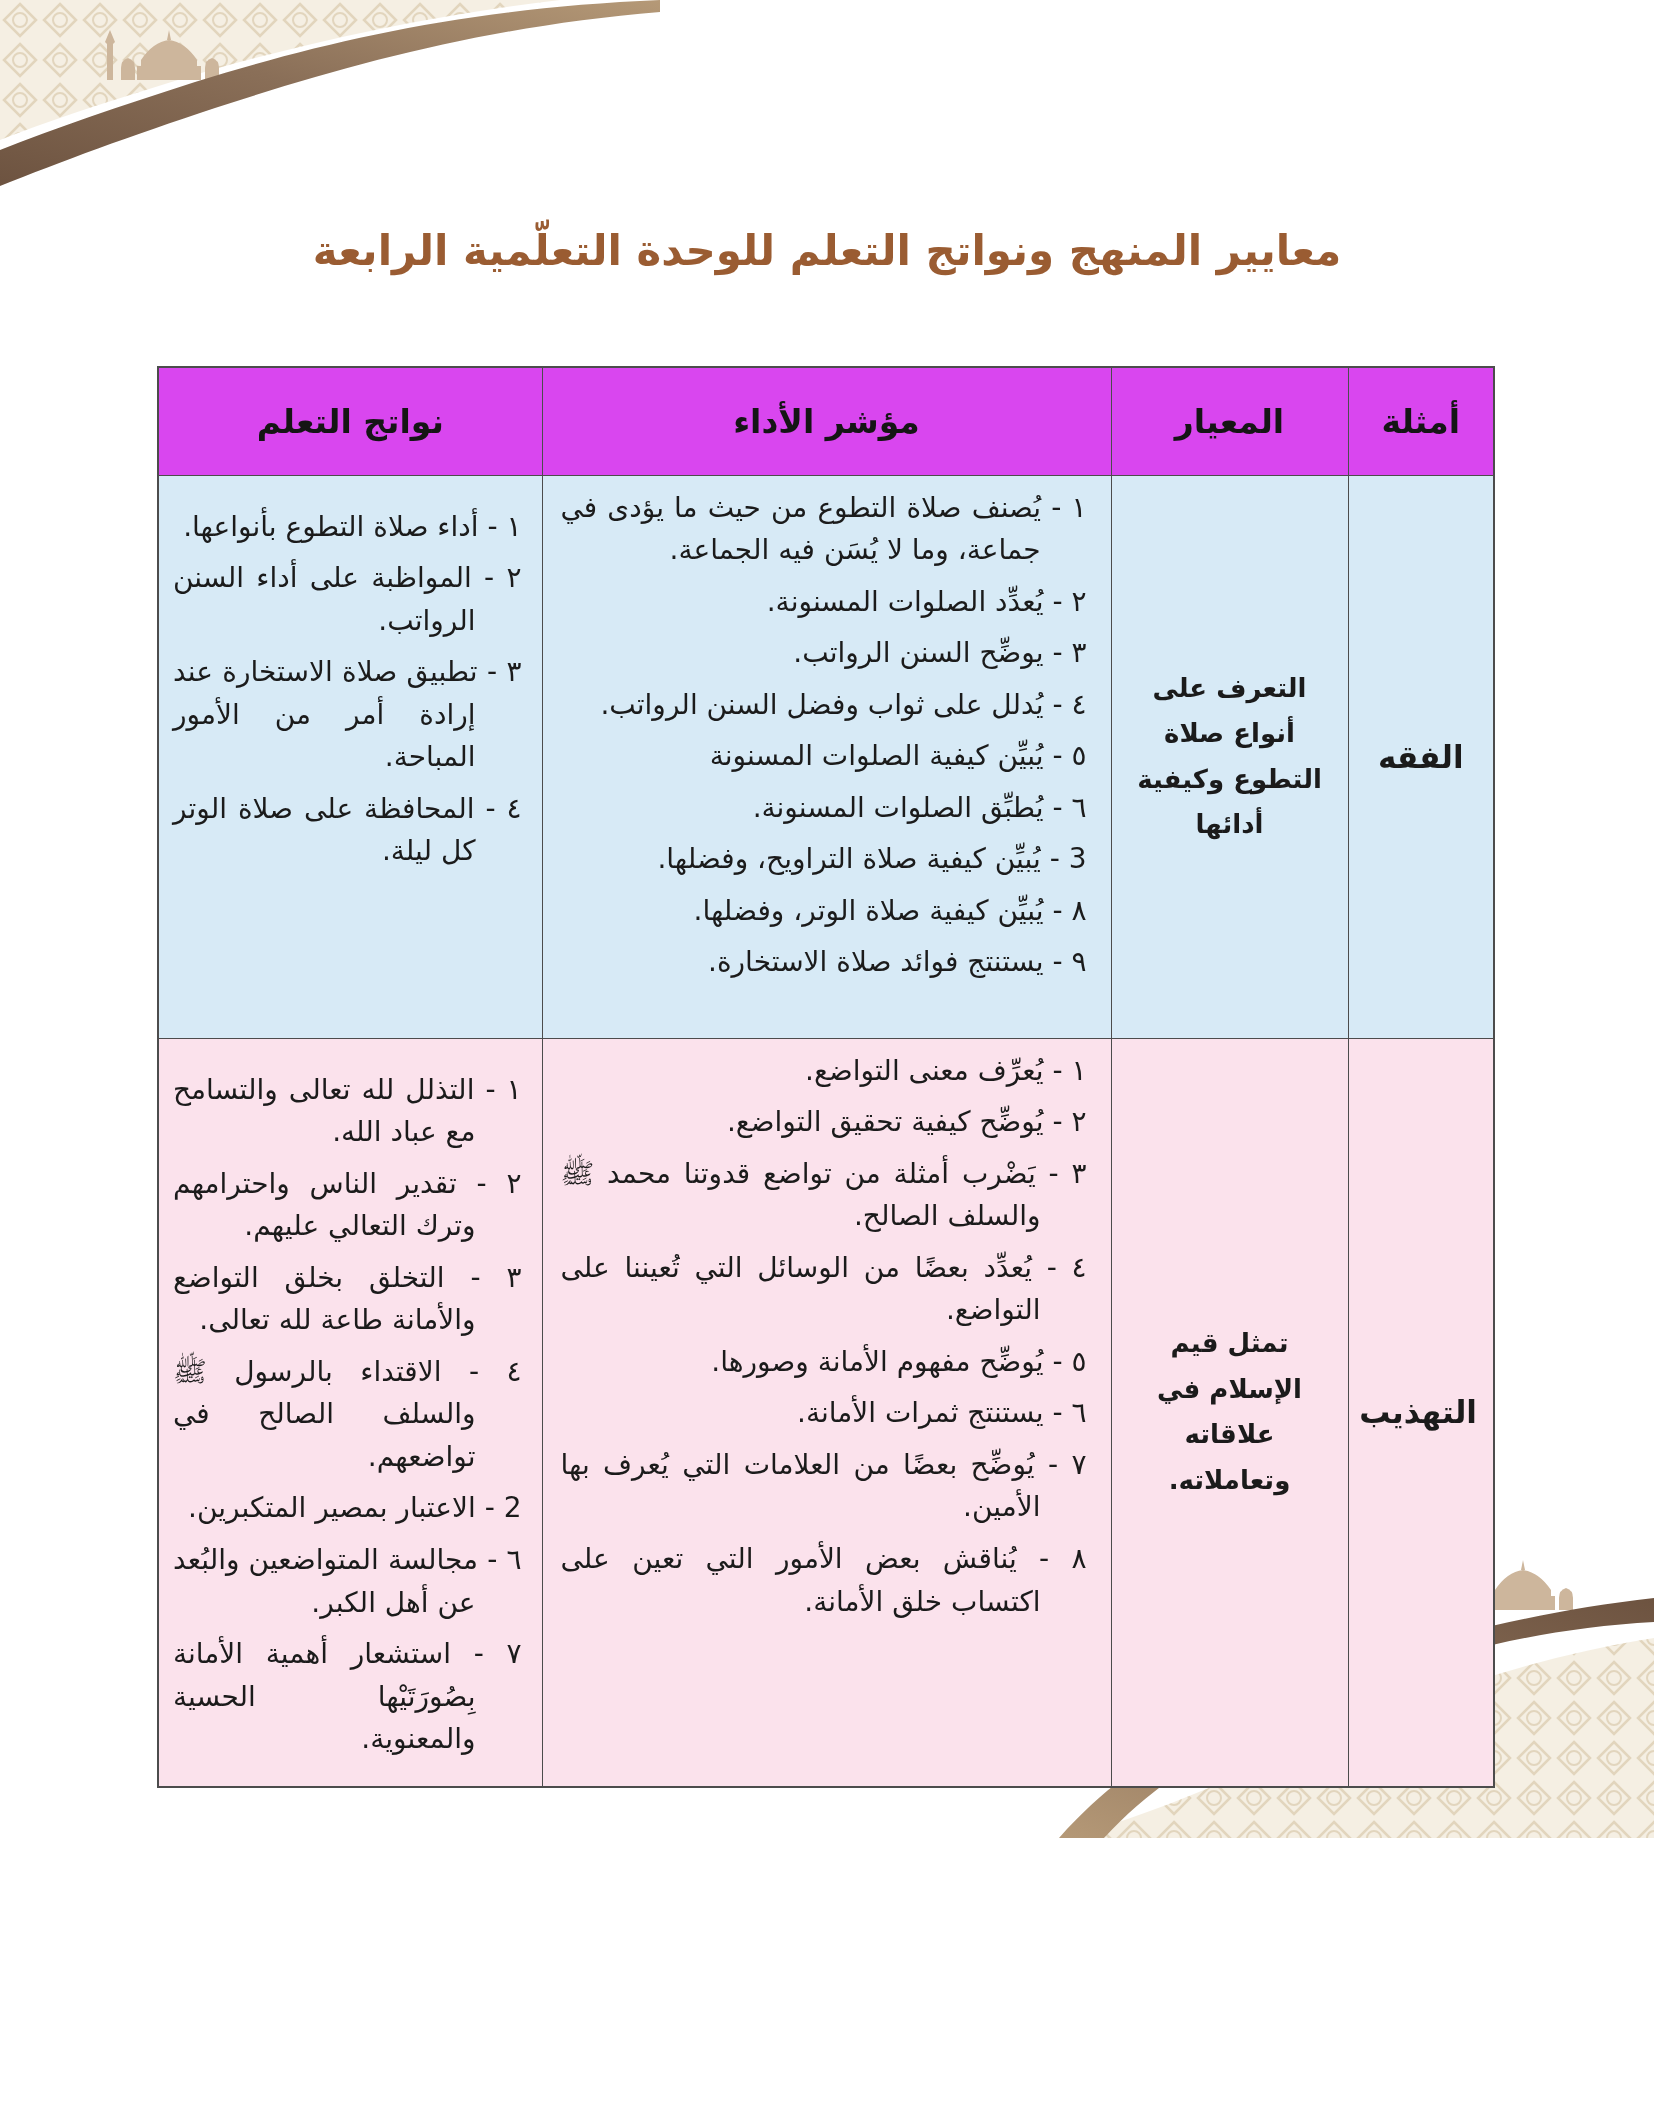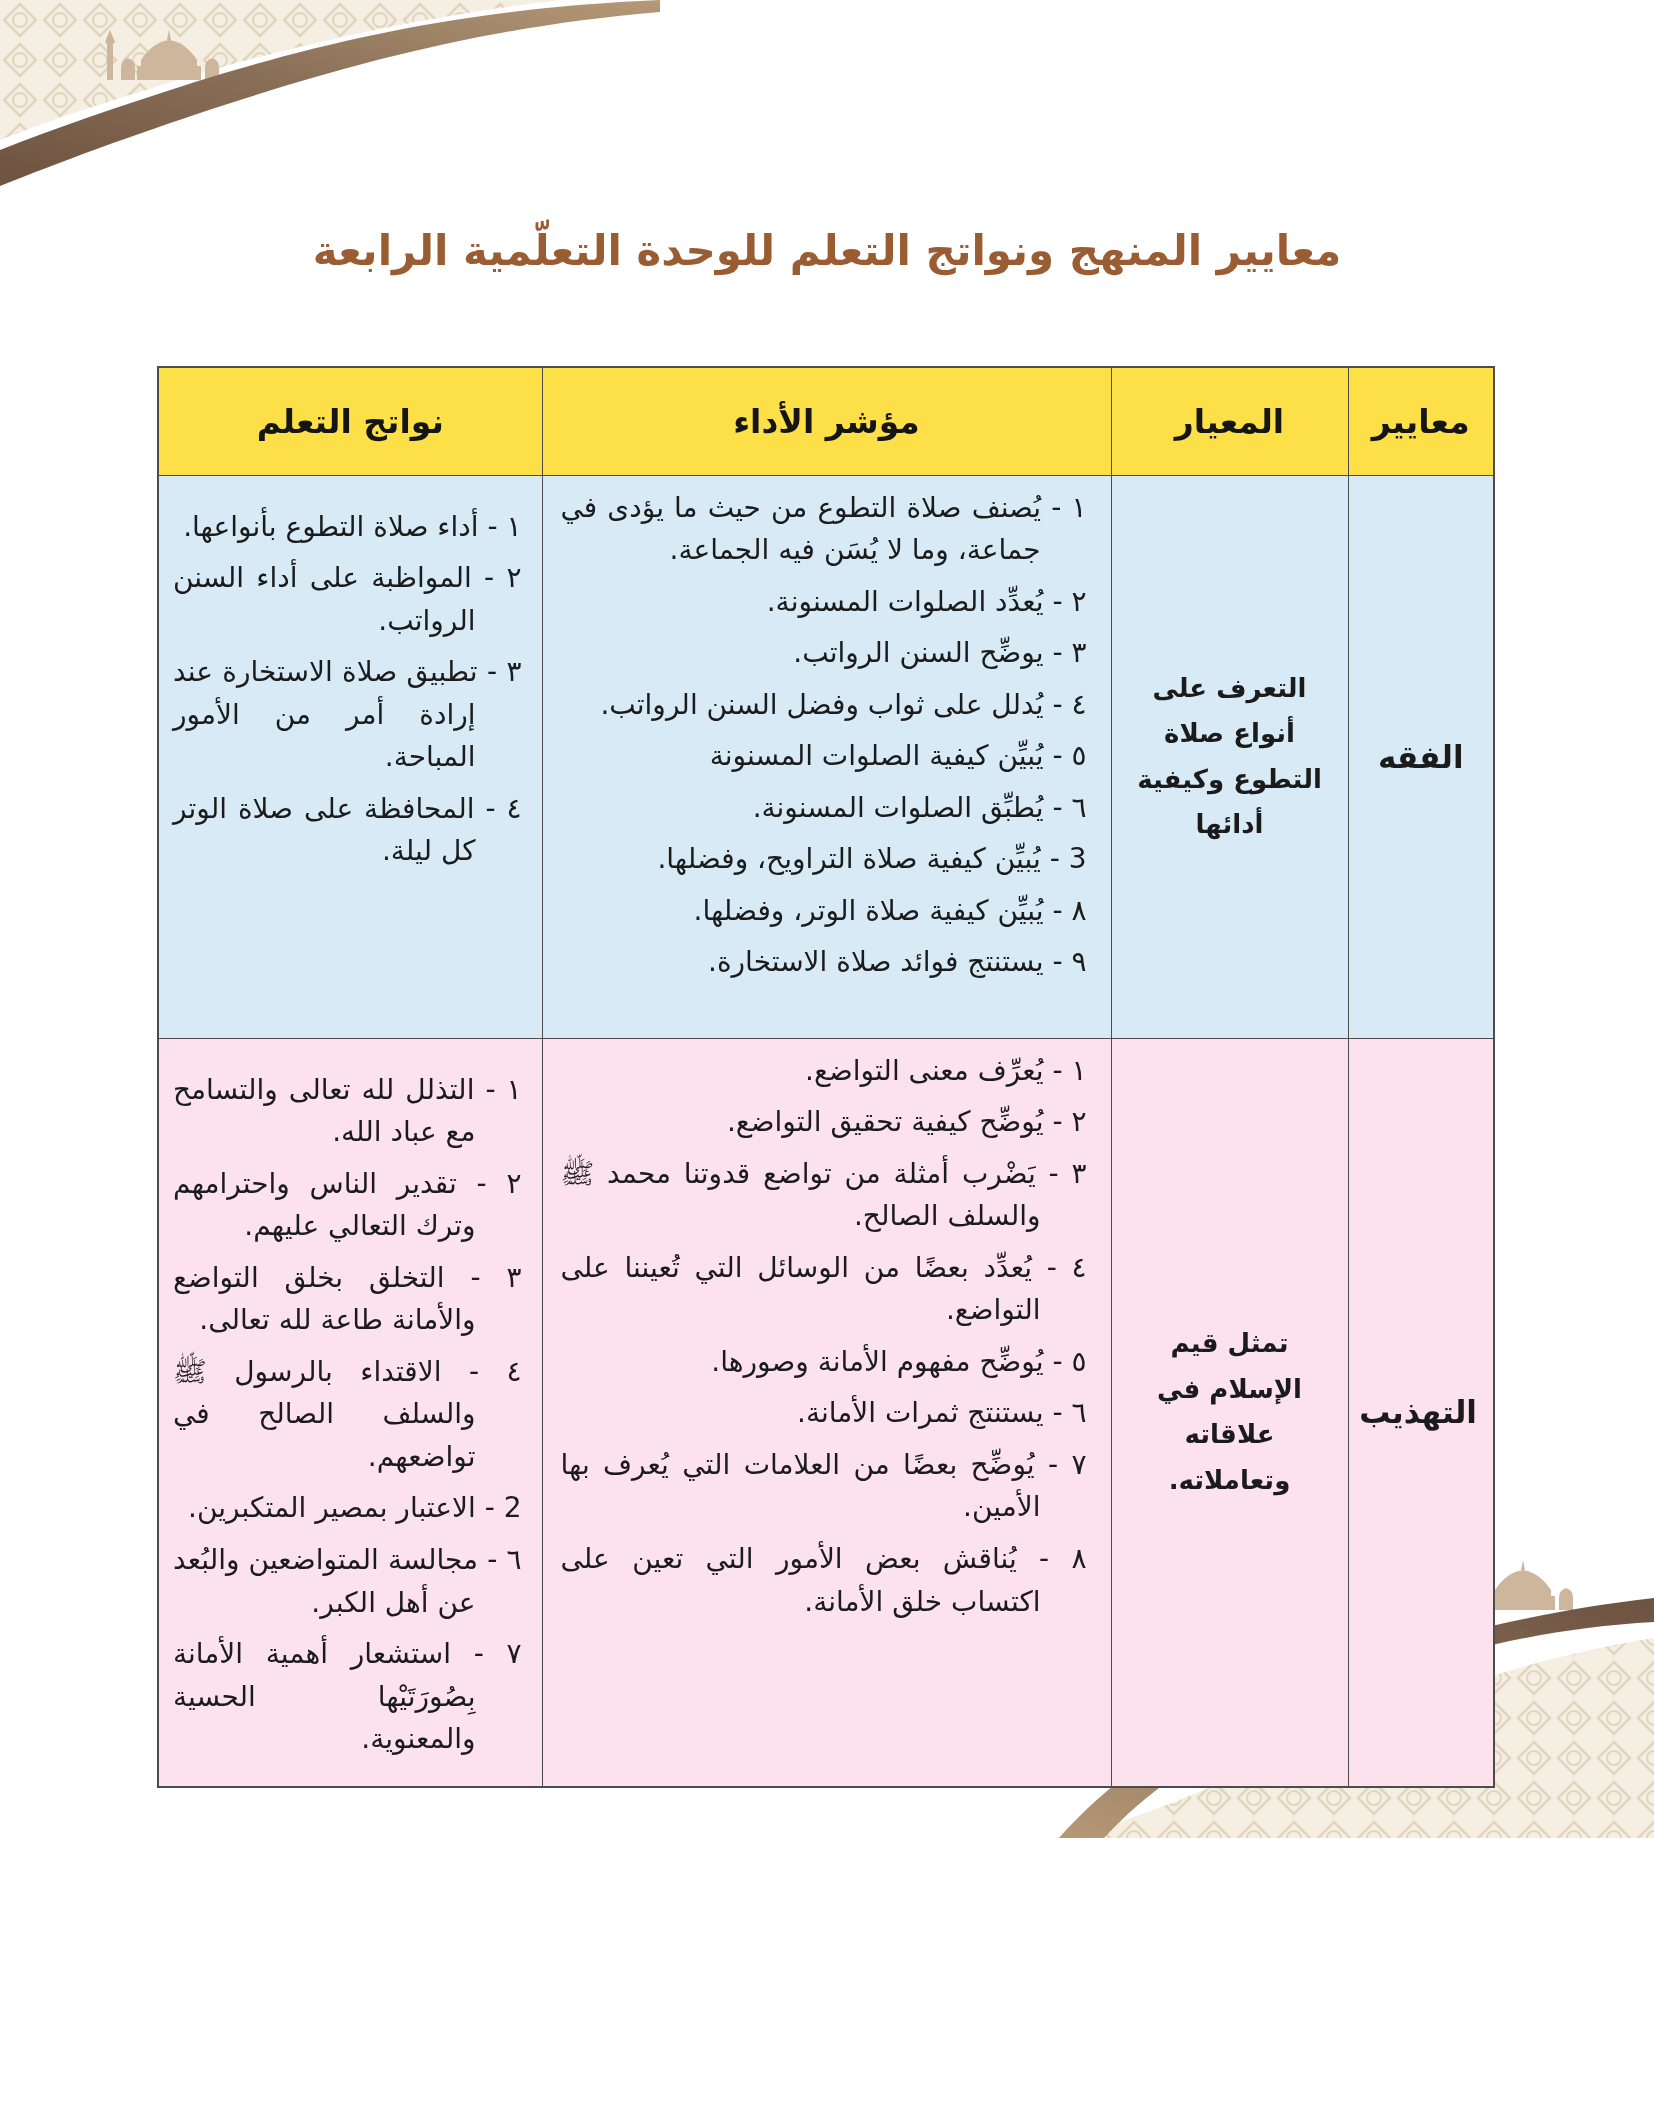--- a/index.html
+++ b/index.html
@@ -45,21 +45,21 @@
     border: 1.8px solid #4c4c4c;
     box-sizing: border-box;
   }
   .c-domain   { width: 146px; }
   .c-standard { width: 237px; }
   .c-indicator{ width: 569px; }
   .c-outcomes { width: 384px; }
 
   tr.head-row { height: 108px; }
   tr.head-row th {
-    background: #fde047;
+    background: #d946ef;
     font-size: 33px;
     font-weight: bold;
     text-align: center;
     vertical-align: middle;
     color: #151515;
   }
 
   tr.row-fiqh    { height: 563px; }
   tr.row-fiqh td { background: #d7eaf6; }
   tr.row-tahdhib { height: 674px; }
@@ -173,21 +173,21 @@
 
   <table class="main-table">
     <colgroup>
       <col class="c-domain">
         <col class="c-standard">
         <col class="c-indicator">
         <col class="c-outcomes">
     </colgroup>
     <thead>
       <tr class="head-row">
-        <th>معايير</th>
+        <th>أمثلة</th>
         <th>المعيار</th>
         <th>مؤشر الأداء</th>
         <th>نواتج التعلم</th>
       </tr>
     </thead>
     <tbody>
       <tr class="row-fiqh">
         <td class="center-cell domain-cell">الفقه</td>
         <td class="center-cell standard-cell">التعرف على أنواع صلاة التطوع وكيفية أدائها</td>
         <td class="list-cell">

